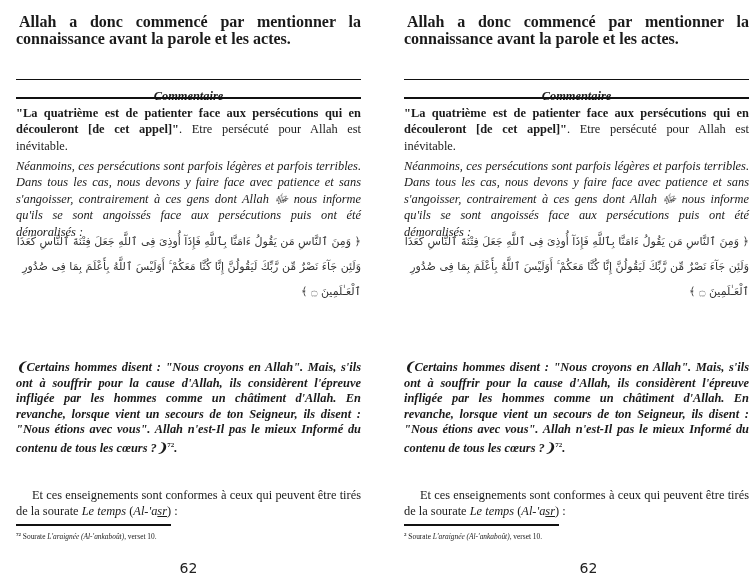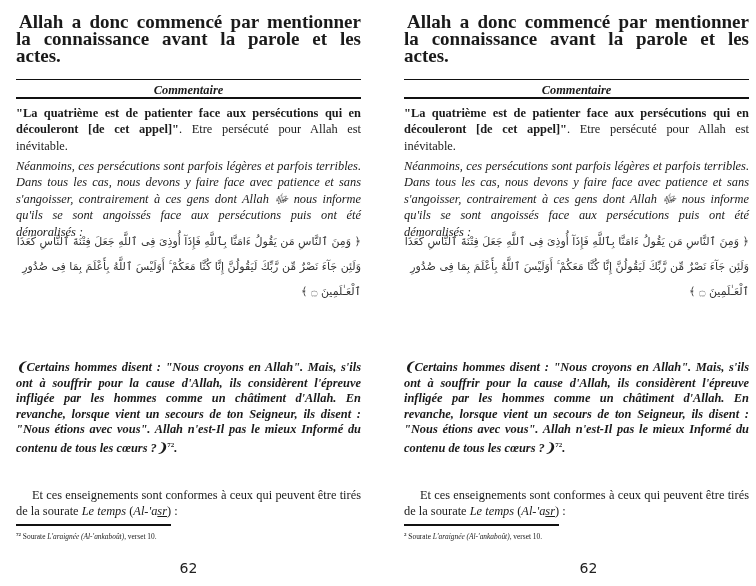--- a/index.html
+++ b/index.html
@@ -32,39 +32,39 @@
       height: 586px;
     }
     .page-left .page-inner { left: 16px; }
     .page-right .page-inner { left: 26px; }
 
     .intro {
       position: absolute;
       top: 13px;
       left: 0;
       width: 345px;
-      font-size: 19px;
+      font-size: 16px;
       font-weight: bold;
       line-height: 17px;
       text-align: justify;
       text-align-last: left;
     }
     .intro .indent { padding-left: 3px; }
 
     .comm-rule-top {
       position: absolute;
       top: 79px;
       left: 0;
       width: 345px;
       height: 1px;
       background: #111;
     }
     .comm-title {
       position: absolute;
-      top: 82px;
+      top: 88px;
       left: 0;
       width: 345px;
       text-align: center;
       font-style: italic;
       font-weight: bold;
       font-size: 12.4px;
       line-height: 16px;
     }
     .comm-rule-bottom {
       position: absolute;

